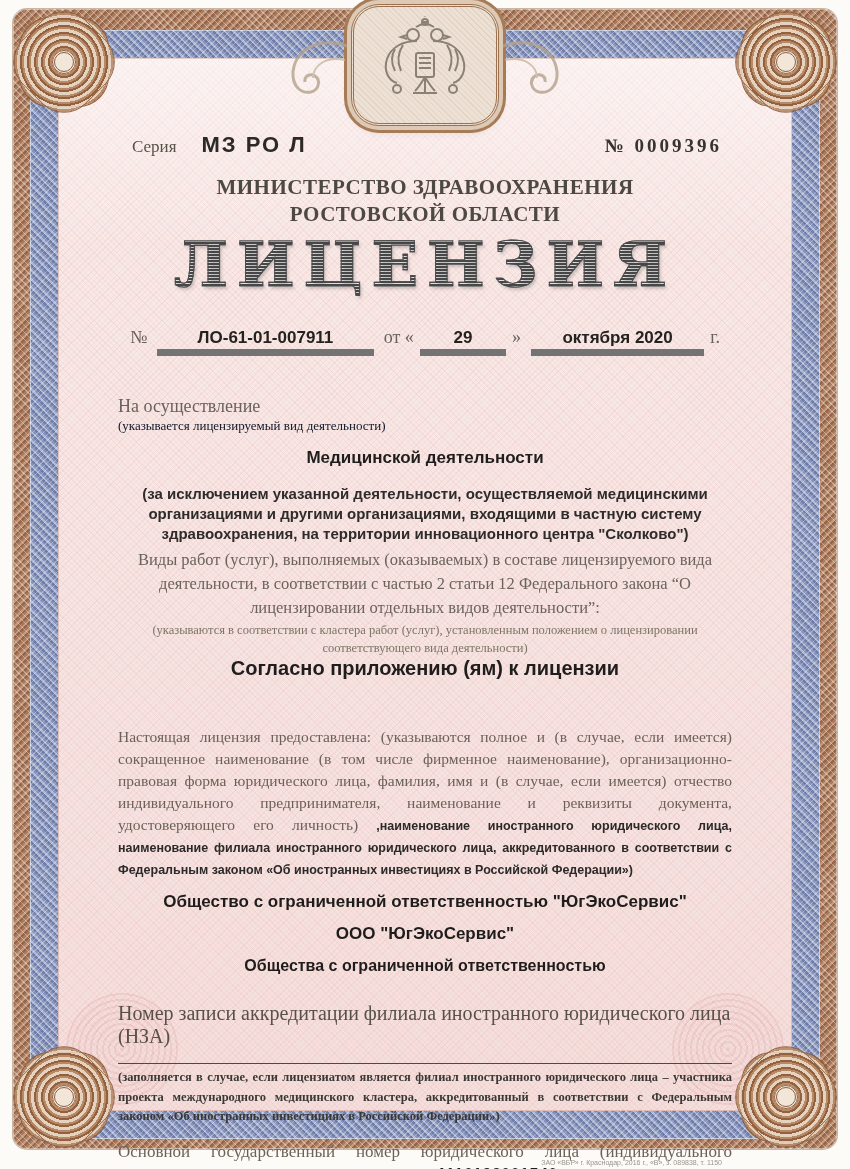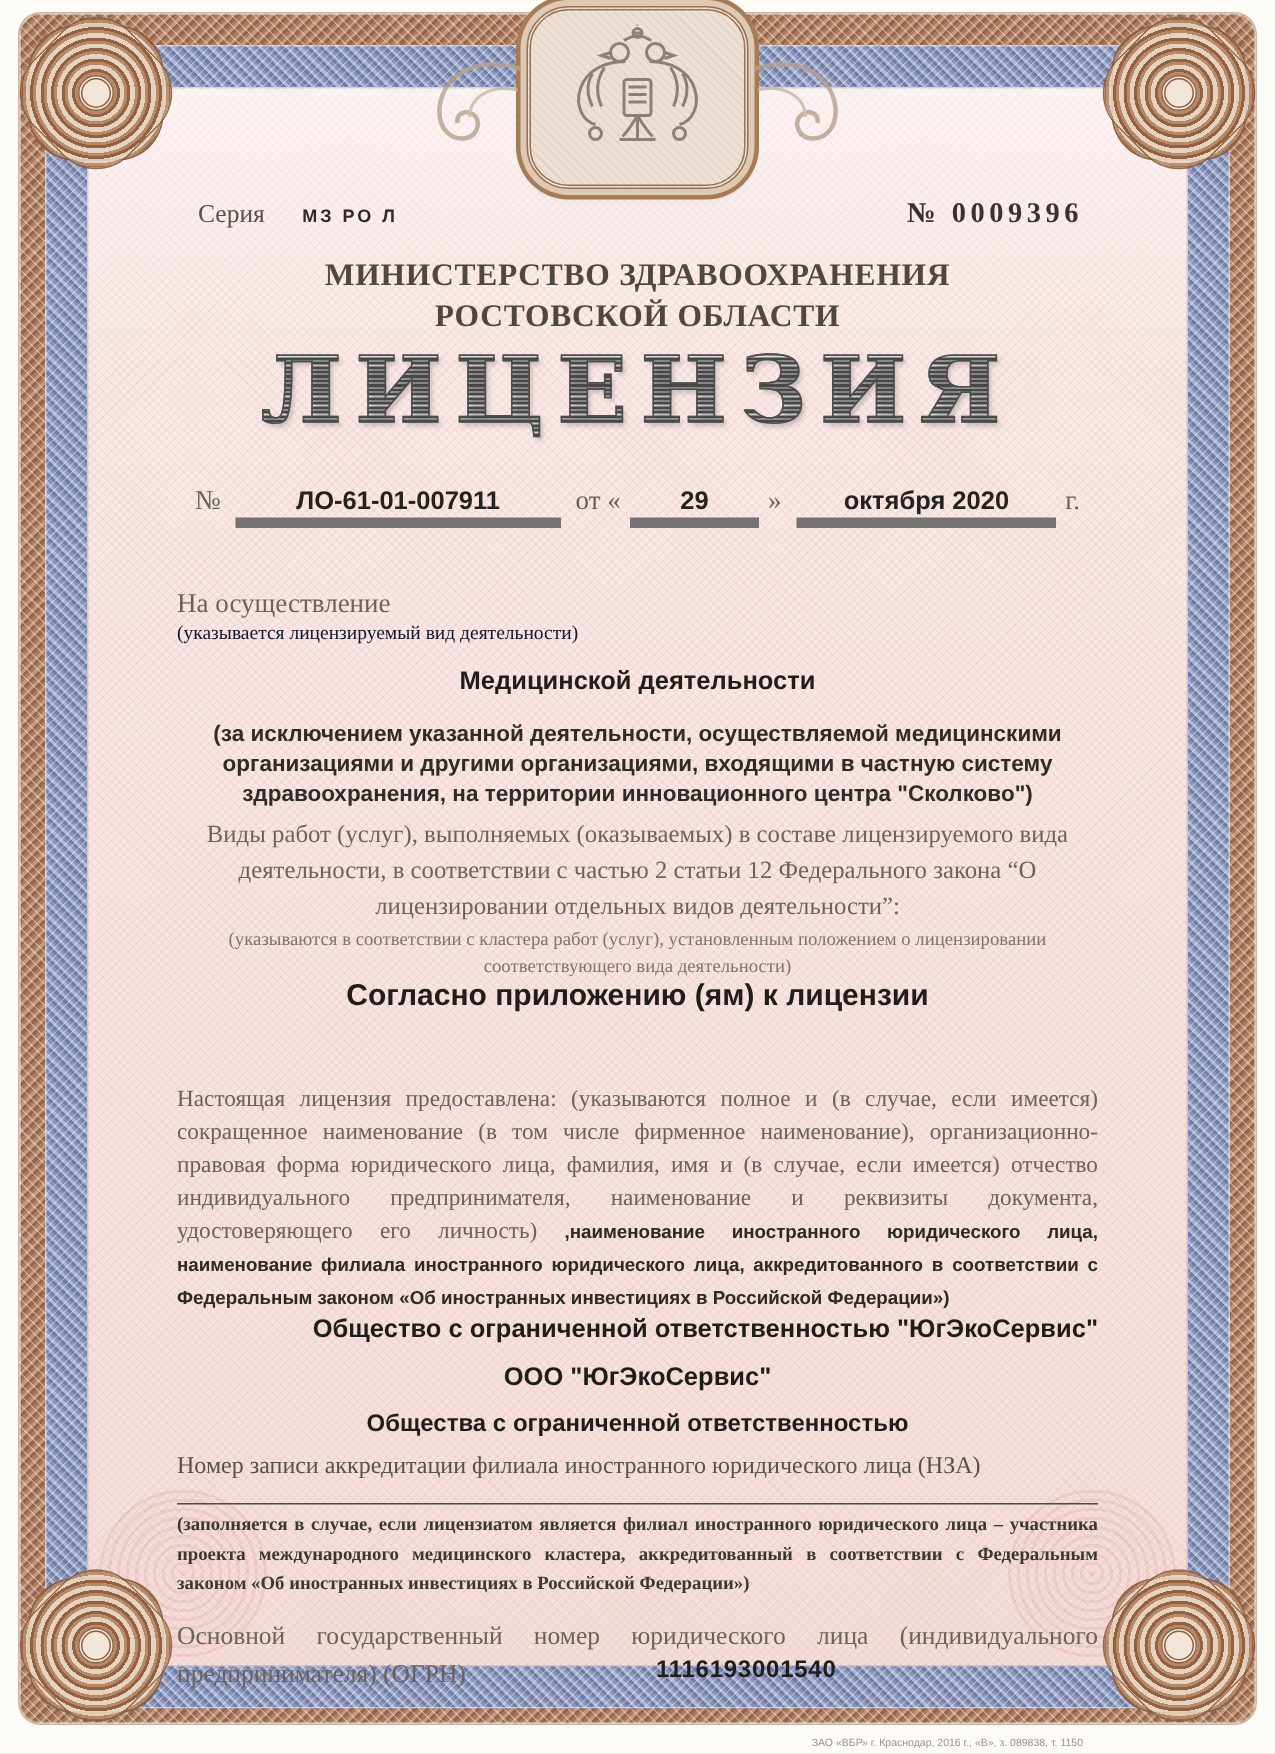--- a/index.html
+++ b/index.html
@@ -71,21 +71,21 @@
     border:3px double #9a7251; border-radius:28px;
     box-shadow: 0 0 0 4px #ddc9b4, 0 0 0 7px #a67c58, 0 4px 8px rgba(90,60,40,.25);
     display:flex; align-items:center; justify-content:center;
   }
 
   
   .content { position:absolute; top:86px; left:96px; right:96px; bottom:30px; z-index:4; padding:0 22px; }
 
   .series-row { display:flex; justify-content:space-between; align-items:baseline; margin-top:46px; padding:0 10px 0 14px; }
   .series-label { font-size:17px; color:#57514a; margin-right:21px; }
-  .series-value { font-family:"Liberation Sans","DejaVu Sans",sans-serif; font-weight:bold; font-size:12px; color:#2c2926; letter-spacing:2px; }
+  .series-value { font-family:"Liberation Sans","DejaVu Sans",sans-serif; font-weight:bold; font-size:22px; color:#2c2926; letter-spacing:2px; }
   .form-number { font-size:19px; font-weight:600; color:#37332f; letter-spacing:3px; }
 
   .ministry { text-align:center; margin-top:16px; font-weight:bold; font-size:21px; line-height:1.3; color:#4d4842; letter-spacing:.5px; }
 
   .doc-title {
     text-align:center; margin-top:4px;
     font-family:"DejaVu Serif","Liberation Serif",serif; font-weight:bold;
     font-size:61px; letter-spacing:9px; line-height:1.05;
     color:transparent;
     background: repeating-linear-gradient(0deg, #474747 0 1px, #e8e8e8 1px 2px, #474747 2px 3px);
@@ -110,25 +110,25 @@
 
   .works-par { text-align:center; margin:4px auto 0; max-width:580px; font-size:16.5px; line-height:1.45; color:#6b635a; }
   .works-hint { text-align:center; margin:2px auto 0; max-width:600px; font-size:12.5px; line-height:1.4; color:#7e7467; }
 
   .appendix { text-align:center; font-family:"Liberation Sans","DejaVu Sans",sans-serif; font-weight:bold; font-size:20px; color:#201e1c; }
 
   .grantee-lead { margin-top:46px; text-align:justify; font-size:15.5px; line-height:1.42; color:#6b6157; }
   .grantee-lead .bold-tail { font-family:"Liberation Sans","DejaVu Sans",sans-serif; font-weight:bold; font-size:12.5px; color:#2b2a28; line-height:1.5; }
 
   .org { text-align:center; font-family:"Liberation Sans","DejaVu Sans",sans-serif; font-weight:bold; color:#1f1d1b; }
-  .org.full  { font-size:17px;text-align:right; }
+  .org.full  { margin-top:12px; font-size:17px; }
   .org.short { margin-top:12px; font-size:17px; }
   .org.form  { margin-top:13px; font-size:16px; }
 
-  .nza-line { margin-top:10px; font-size:16px; color:#57514a; }
+  .nza-line { margin-top:27px; font-size:20px; color:#57514a; }
   .rule { margin-top:15px; border-top:1.5px solid #4c4a47; }
   .nza-note { margin-top:4px; text-align:justify; font-weight:bold; font-size:12.5px; line-height:1.55; color:#3a3835; }
 
   .ogrn-block { position:relative; margin-top:14px; }
   .ogrn-label { font-size:17px; line-height:1.45; color:#6b6157; text-align:justify; max-width:100%; }
   .ogrn-label::after { content:""; display:inline-block; width:40%; }
   .ogrn-value { position:absolute; left:52%; top:26px; font-family:"Liberation Sans","DejaVu Sans",sans-serif; font-weight:bold; font-size:16px; color:#201e1c; letter-spacing:.5px; }
 
   .imprint { position:absolute; right:128px; bottom:3px; font-size:7px; color:#9a938c; z-index:7; font-family:"Liberation Sans","DejaVu Sans",sans-serif; }
 </style>

